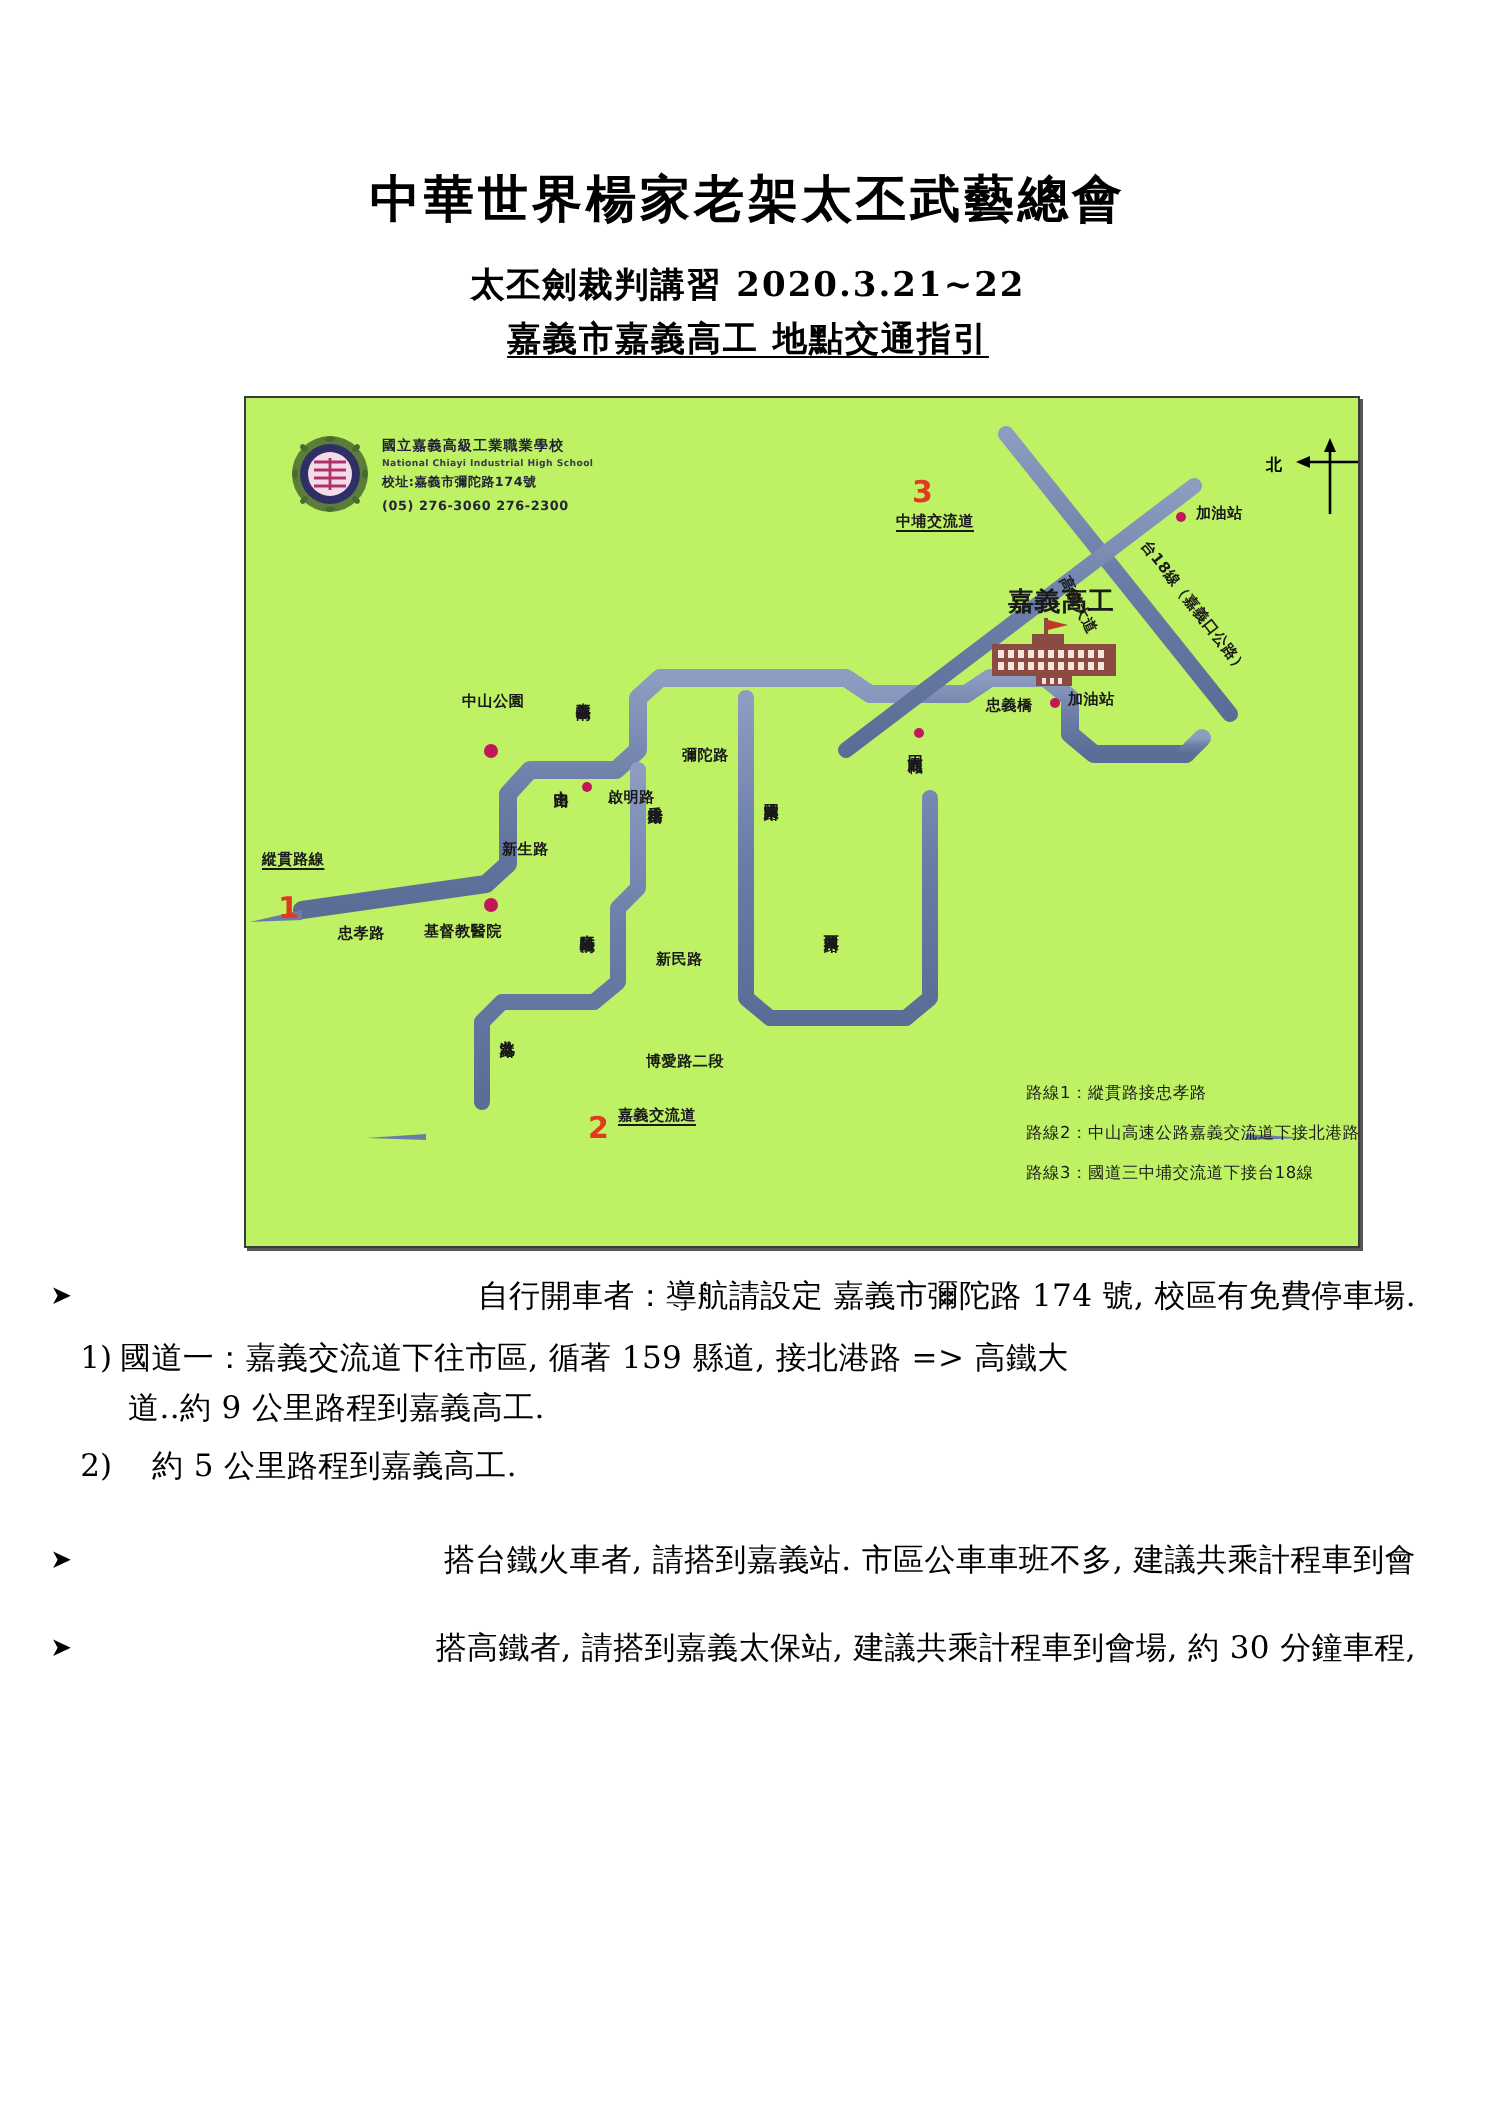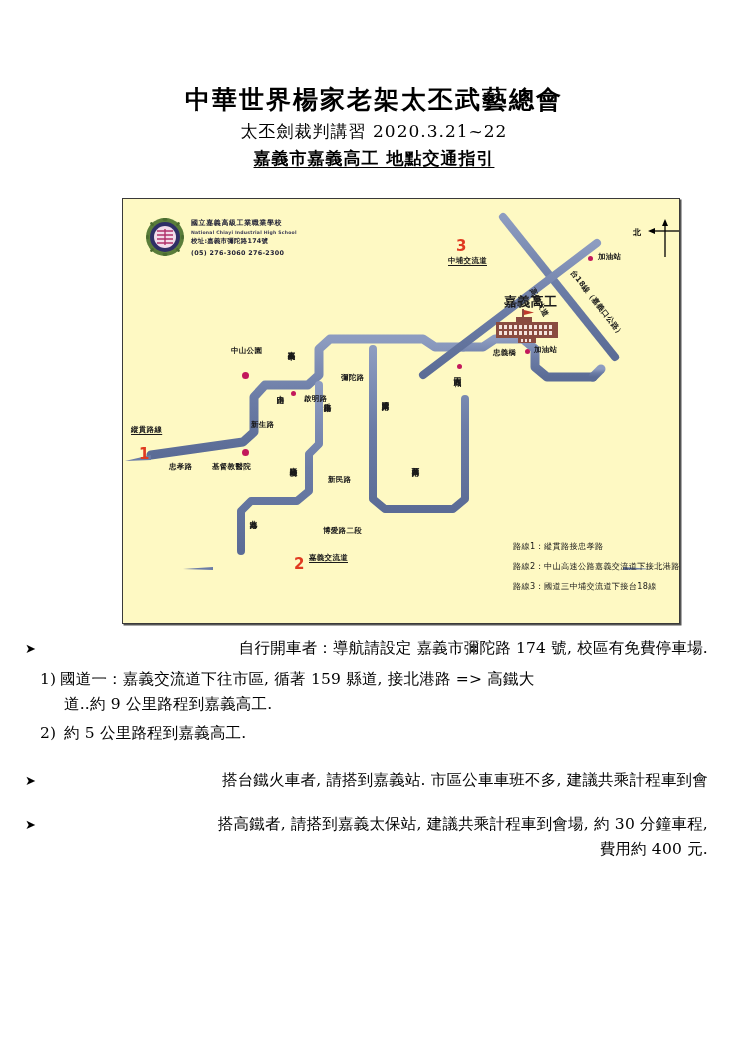--- a/index.html
+++ b/index.html
@@ -22,24 +22,24 @@
     padding-top: 84px;
   }
   .title-main {
     font-size: 25px;
     font-weight: bold;
     letter-spacing: 2px;
     line-height: 1.25;
   }
   .title-sub {
     font-size: 17px;
-    font-weight: normal;
+    font-weight: bold;
     letter-spacing: 1px;
     line-height: 1.45;
-    margin-top: 4px;
+    margin-top: 16px;
   }
   .title-sub2 {
     font-size: 17px;
     font-weight: bold;
     letter-spacing: 1px;
     line-height: 1.45;
     margin-top: 2px;
   }
   .title-sub2 span.ul {
     text-decoration: underline;
@@ -48,21 +48,21 @@
 
   
   .map-frame {
     position: absolute;
     left: 122px;
     top: 198px;
     width: 556px;
     height: 424px;
     border: 1px solid #3a3a3a;
     box-shadow: 1.5px 1.5px 0 0 #555;
-    background: #fef9c3;
+    background: #bef264;
     overflow: hidden;
   }
   .map-inner {
     position: absolute;
     inset: 0;
   }
 
   
   .map-svg {
     position: absolute;
@@ -403,33 +403,32 @@
     <li class="subitem">
       <span class="snum">1)</span>
       <span class="stext">
         <span>國道一：嘉義交流道下往市區, 循著 159 縣道, 接北港路 =&gt; 高鐵大</span>
         <span style="display:block; margin-left:4px;">道..約 9 公里路程到嘉義高工.</span>
       </span>
     </li>
     <li class="subitem mt-gap" style="margin-top:4px;">
       <span class="snum">2)</span>
       <span class="stext">
-        <span style="display:block; margin-left:4px;">約 5 公里路程到嘉義高工.</span>
+        <span style="display:block; margin-left:16px;">約 5 公里路程到嘉義高工.</span>
       </span>
     </li>
   </ul>
 
   <div class="para" style="margin-top:22px;">
     <div class="bullet">➤</div>
     <div class="ptext">
       <span>搭台鐵火車者, 請搭到嘉義站.  市區公車車班不多, 建議共乘計程車到會</span>
     </div>
   </div>
 
   <div class="para" style="margin-top:18px;">
     <div class="bullet">➤</div>
     <div class="ptext">
       <span>搭高鐵者, 請搭到嘉義太保站, 建議共乘計程車到會場, 約 30 分鐘車程,</span>
-      <span style="display:block;">費用約 400 元.</span>
     </div>
   </div>
 
 </div>
 
 </body></html>

